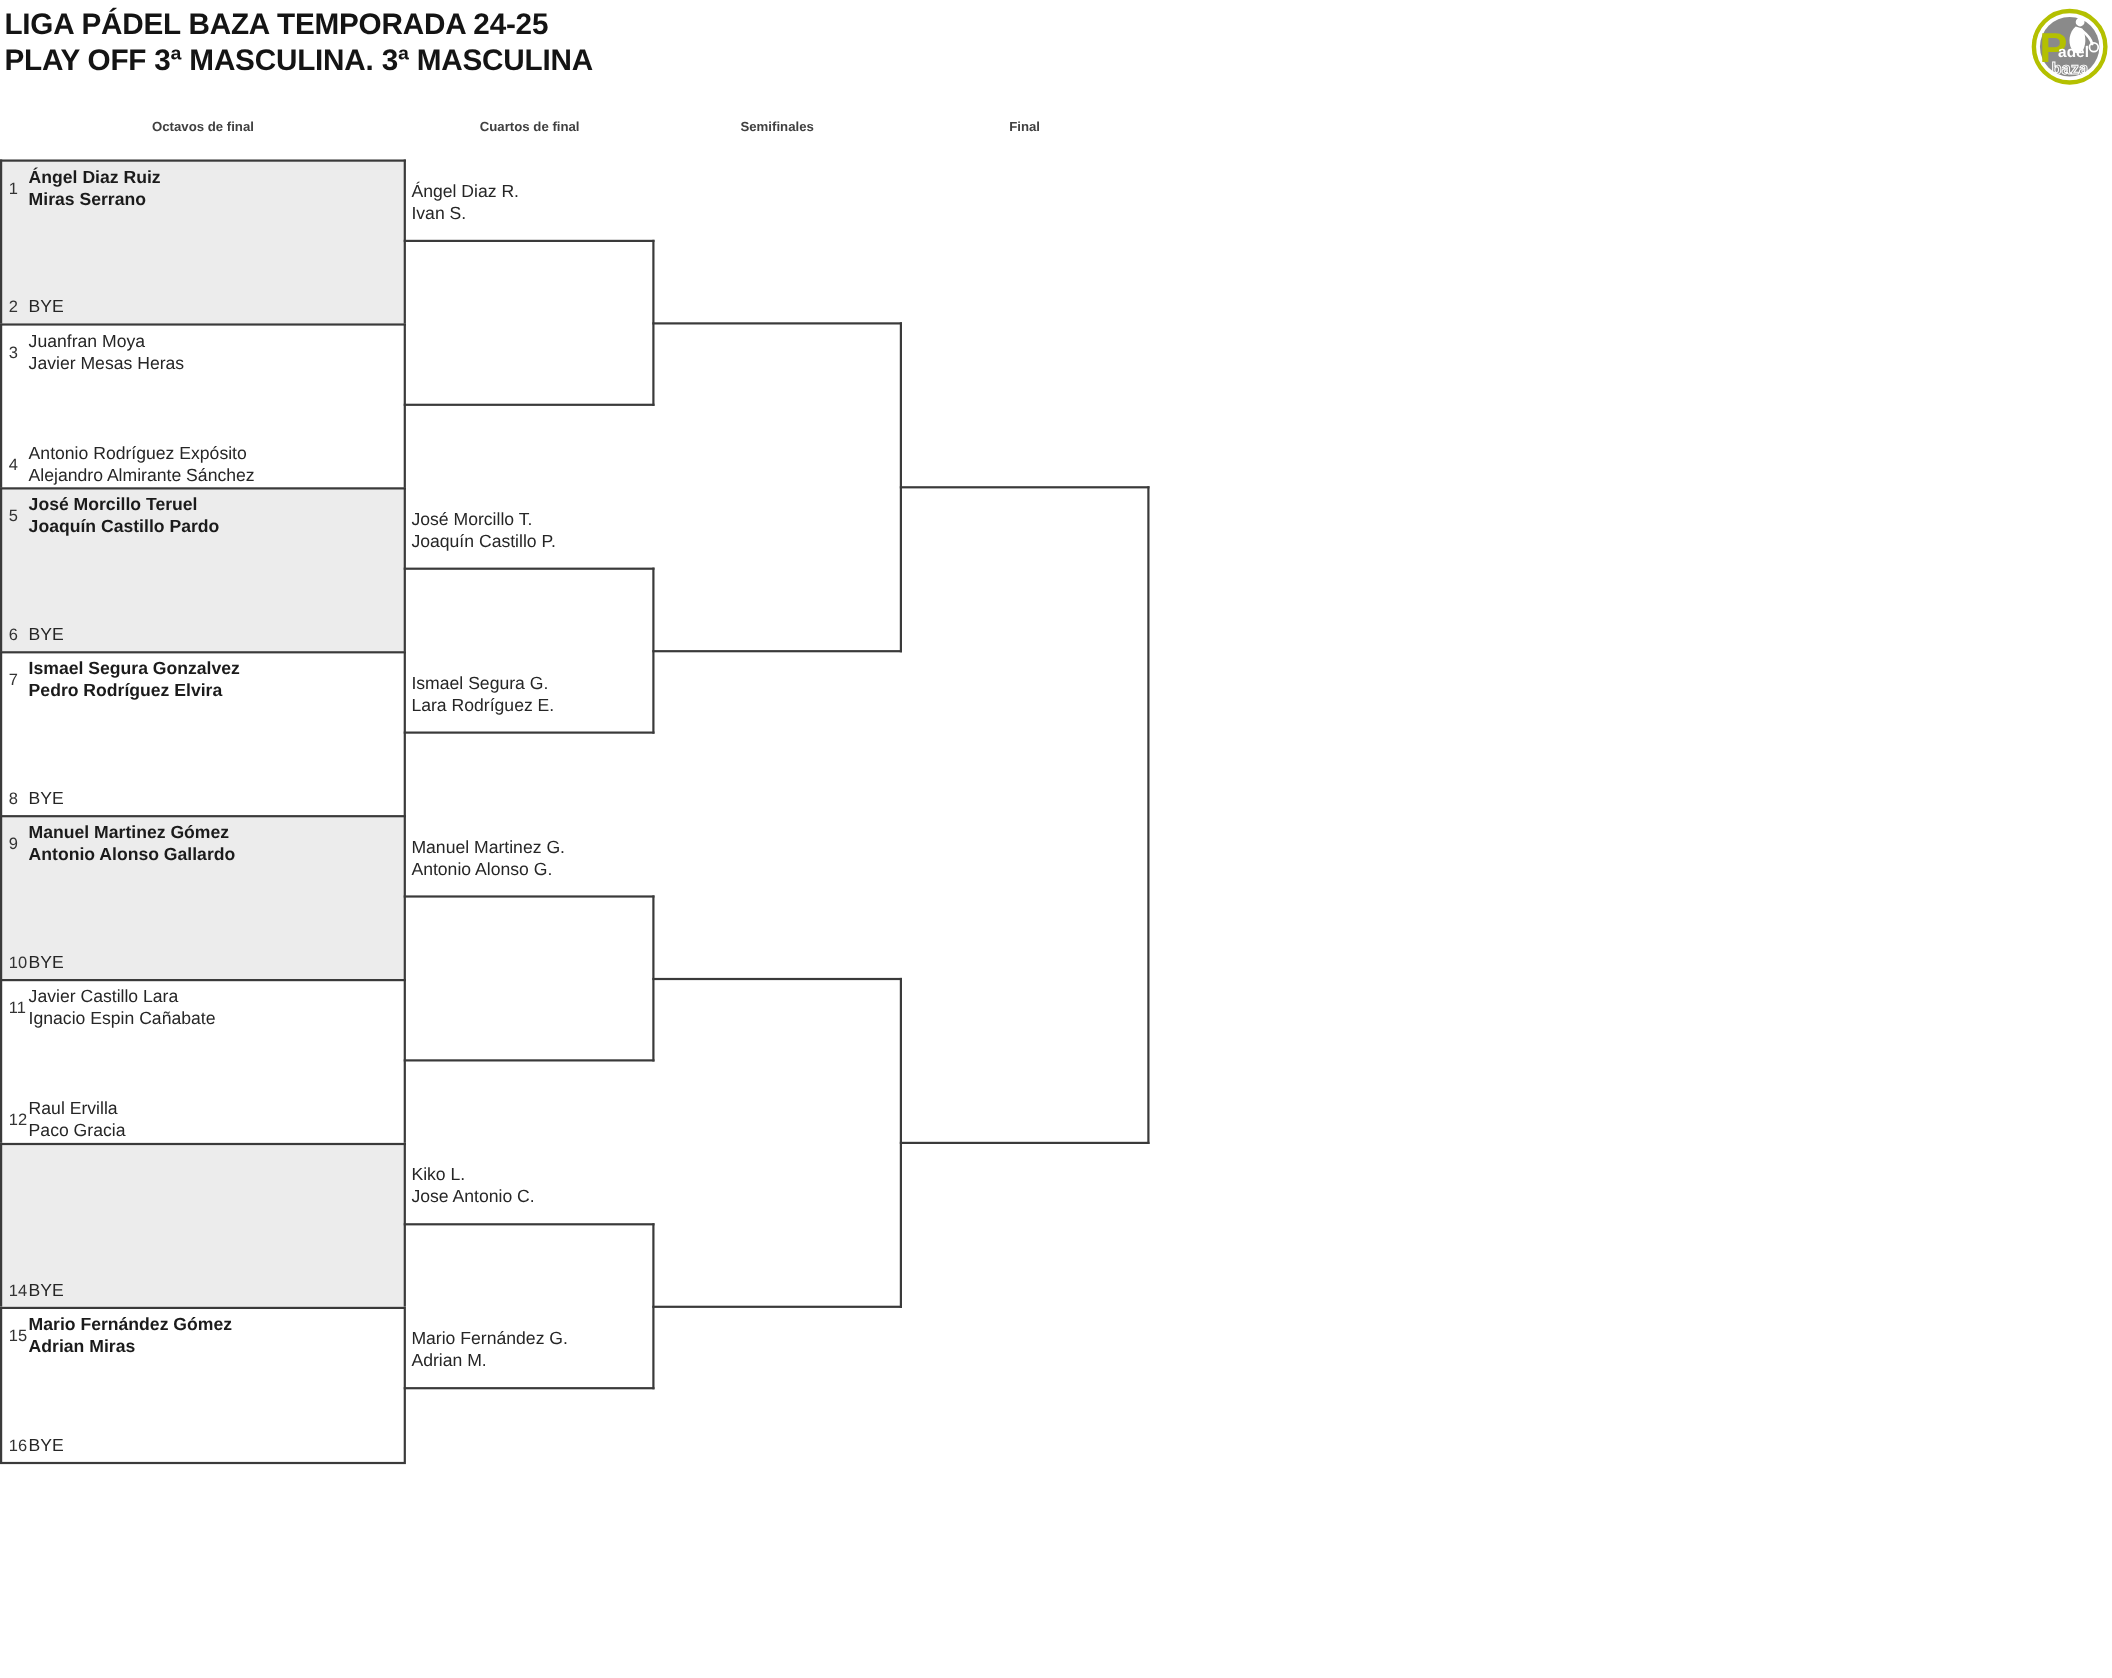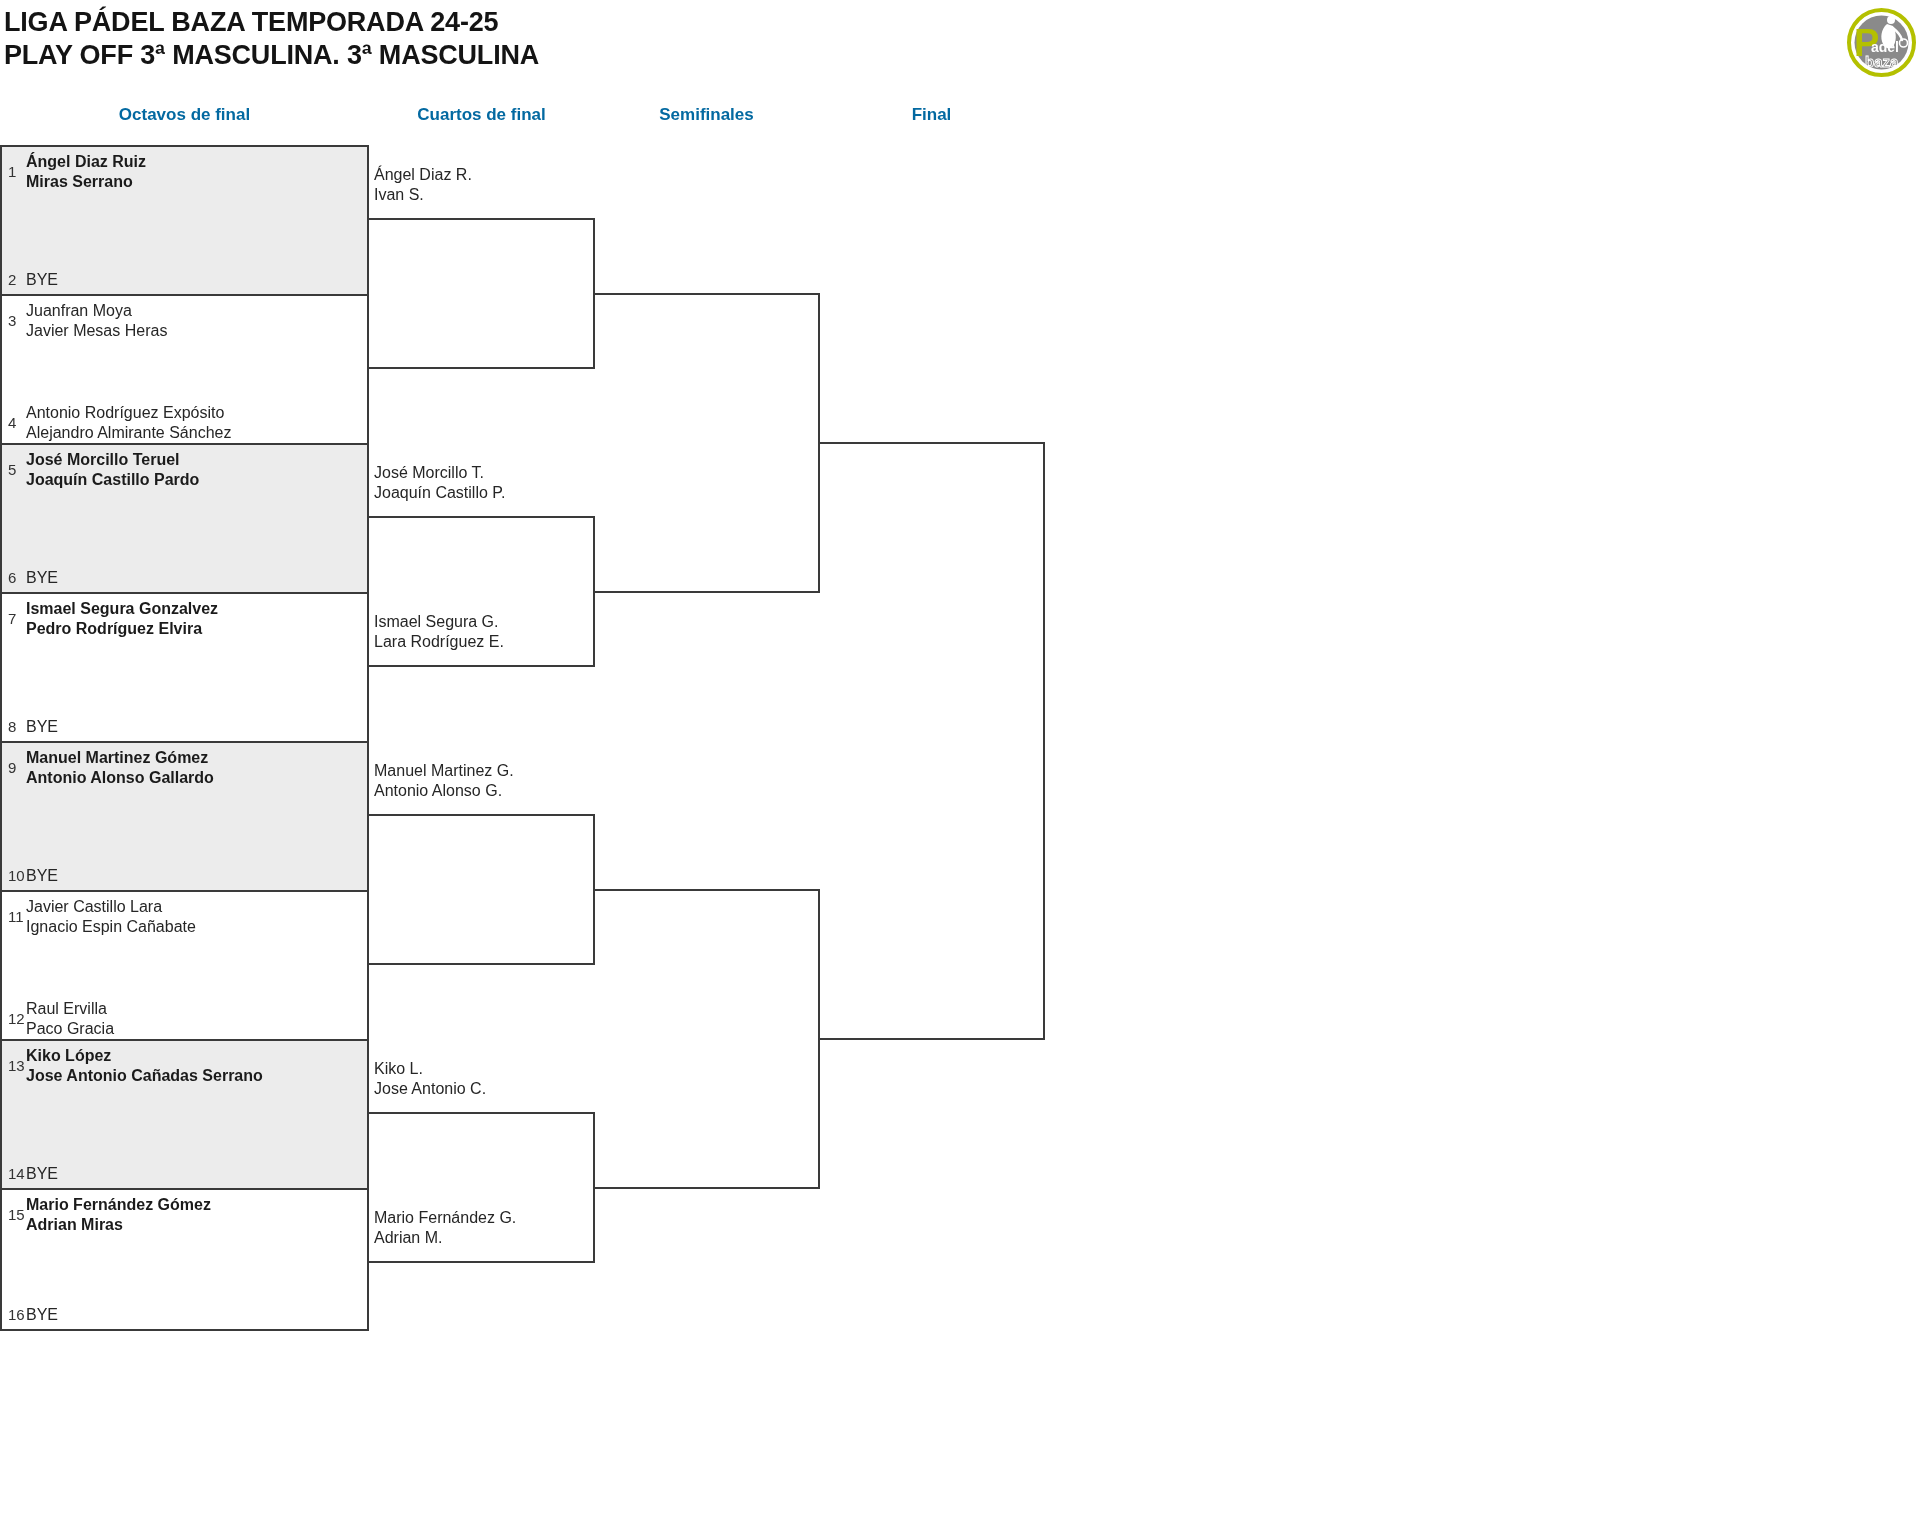--- a/index.html
+++ b/index.html
@@ -6,21 +6,21 @@
   body{
     width:1920px;height:1525px;position:relative;background:#ffffff;
     font-family:"Liberation Sans", sans-serif;overflow:hidden;
   }
   .title{
     position:absolute;left:4px;top:6px;color:#141414;
     font-size:27px;line-height:33px;font-weight:700;letter-spacing:-0.2px;
   }
   .rh{
     position:absolute;top:105px;text-align:center;
-    font-size:17px;font-weight:600;color:#0369a1;line-height:20px;
+    font-size:12px;font-weight:600;color:#404040;line-height:20px;
   }
   .obox{
     position:absolute;left:0;width:369px;height:149px;box-sizing:border-box;
     border:2px solid #3a3a3a;border-bottom:none;background:#ffffff;
   }
   .obox.shaded{background:#ececec;}
   .obox.last{height:143px;border-bottom:2px solid #3a3a3a;}
   .entry{position:absolute;left:0;right:0;display:flex;align-items:center;}
   .entry.top{top:5px;}
   .entry.bot.pair{bottom:1px;}
@@ -157,27 +157,20 @@
   <div class="entry bot pair">
     <span class="seed">12</span>
     <span class="names">
         <span class="l">Raul Ervilla</span>
         <span class="l">Paco Gracia</span>
       </span>
   </div>
 </div>
 
 <div class="obox shaded" style="top:1039px">
-  <div class="entry top">
-    <span class="seed">13</span>
-    <span class="names b">
-        <span class="l">Kiko López</span>
-        <span class="l">Jose Antonio Cañadas Serrano</span>
-      </span>
-  </div>
   <div class="entry bot bye">
     <span class="seed">14</span>
     <span class="names">
         <span class="l">BYE</span>
       </span>
   </div>
 </div>
 
 <div class="obox last" style="top:1188px">
   <div class="entry top">

